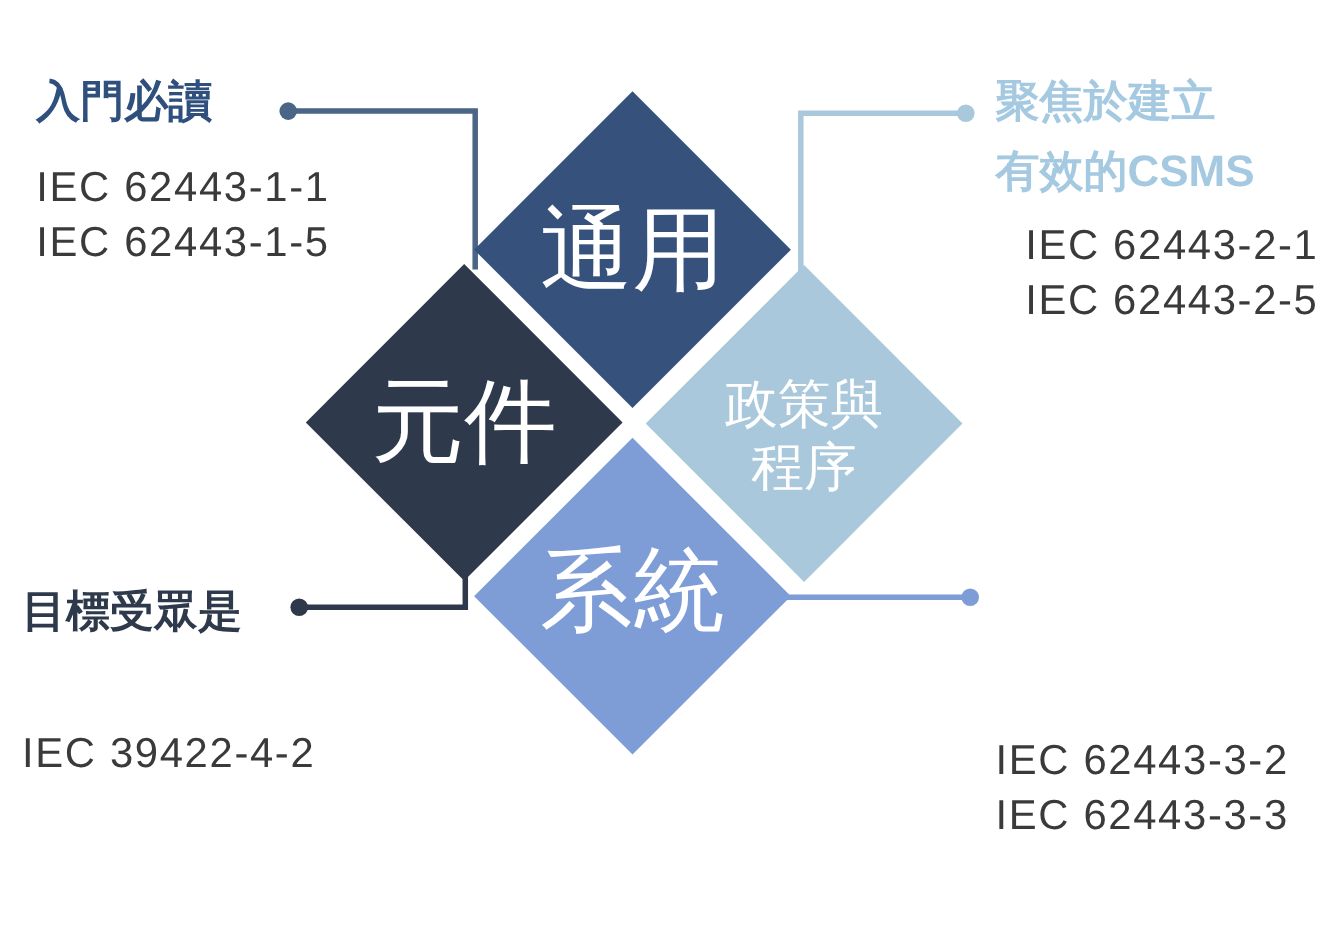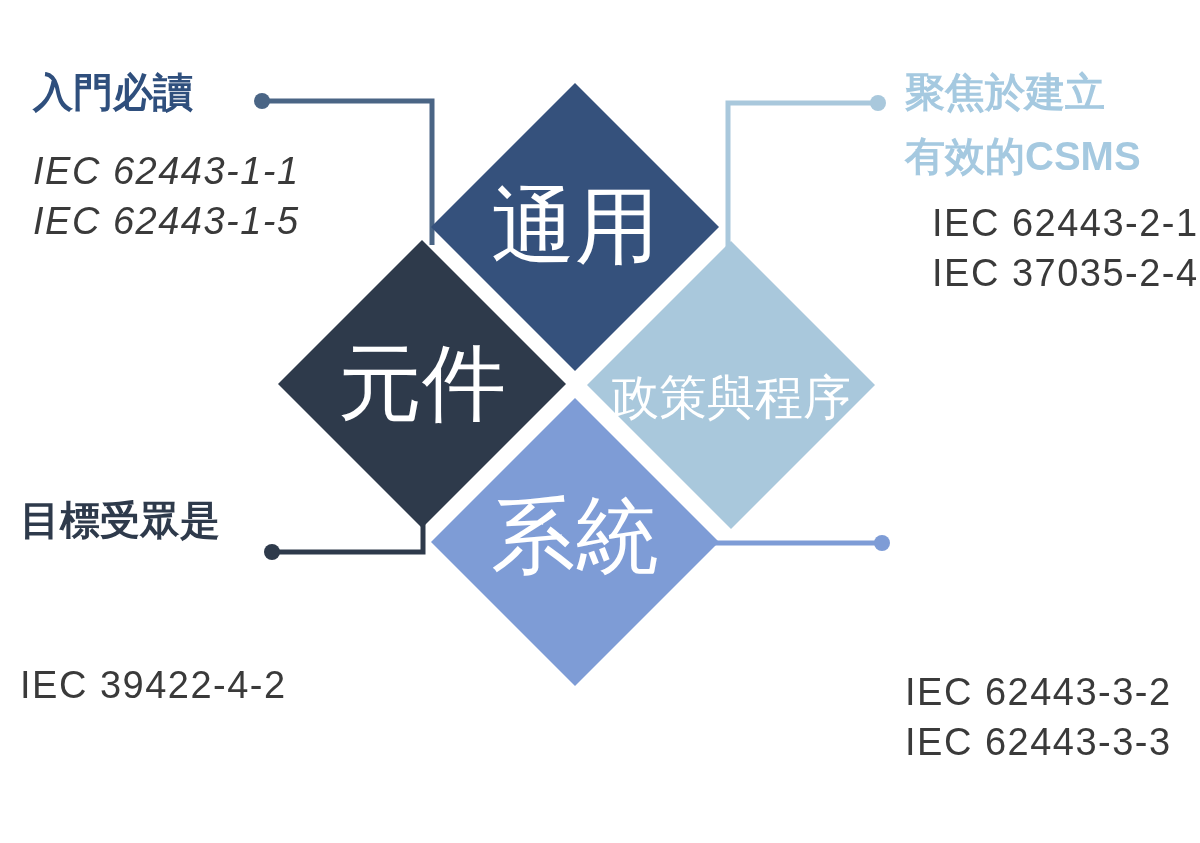--- a/index.html
+++ b/index.html
@@ -17,44 +17,44 @@
   .diamond-label {
     position: absolute;
     display: flex;
     align-items: center;
     justify-content: center;
     color: var(--diamond-label-text, #ffffff);
     font-weight: 400;
     white-space: nowrap;
   }
   .diamond-label.big { font-size: 84px; }
-  .diamond-label.small { font-size: 48px; line-height: 57px; flex-direction: row; }
+  .diamond-label.small { font-size: 48px; line-height: 57px; flex-direction: column; }
 
   
   .callout-heading {
     position: absolute;
     font-weight: 700;
     font-size: 40px;
     white-space: nowrap;
   }
   .hd-tl { left: 33px;  top: 62px;  line-height: 60px; color: var(--heading-top-left, #2f4f7d); }
   .hd-tr { left: 905px; top: 60px;  line-height: 64px; color: var(--heading-top-right, #a5c9e0); }
-  .hd-bl { left: 20px;  top: 488px; line-height: 64px; color: var(--heading-bottom-left, #2e3a4b); }
+  .hd-bl { left: 20px;  top: 524px; line-height: 64px; color: var(--heading-bottom-left, #2e3a4b); }
   .hd-br { left: 900px; top: 512px; line-height: 62px; color: var(--heading-bottom-right, #7e9bd6); }
 
   
   .iec-list {
     position: absolute;
     font-size: 38px;
     line-height: 50px;
     letter-spacing: 1.5px;
     color: var(--iec-text, #3a3a3a);
     white-space: nowrap;
   }
-  .ls-tl { left: 33px;  top: 146px; font-style: italic; }
+  .ls-tl { left: 33px;  top: 146px; }
   .ls-tr { left: 912px; top: 198px; margin-left: 20px; }
   .ls-bl { left: 20px;  top: 660px; }
   .ls-br { left: 905px; top: 667px; }
 </style>
 </head>
 <body>
 
 <div class="canvas">
 
   <svg class="layer" width="1200" height="843" viewBox="0 0 1200 843">
@@ -93,21 +93,21 @@
     <div>IEC 62443-1-1</div>
     <div>IEC 62443-1-5</div>
   </div>
 
   <div class="callout-heading hd-tr">
     <div>聚焦於建立</div>
     <div>有效的CSMS</div>
   </div>
   <div class="iec-list ls-tr">
     <div>IEC 62443-2-1</div>
-    <div>IEC 37035-2-4</div>
+    <div>IEC 62443-2-5</div>
   </div>
 
   <div class="callout-heading hd-bl">
     <div>目標受眾是</div>
   </div>
   <div class="iec-list ls-bl">
     <div>IEC 39422-4-2</div>
   </div>
 
   <div class="iec-list ls-br">

